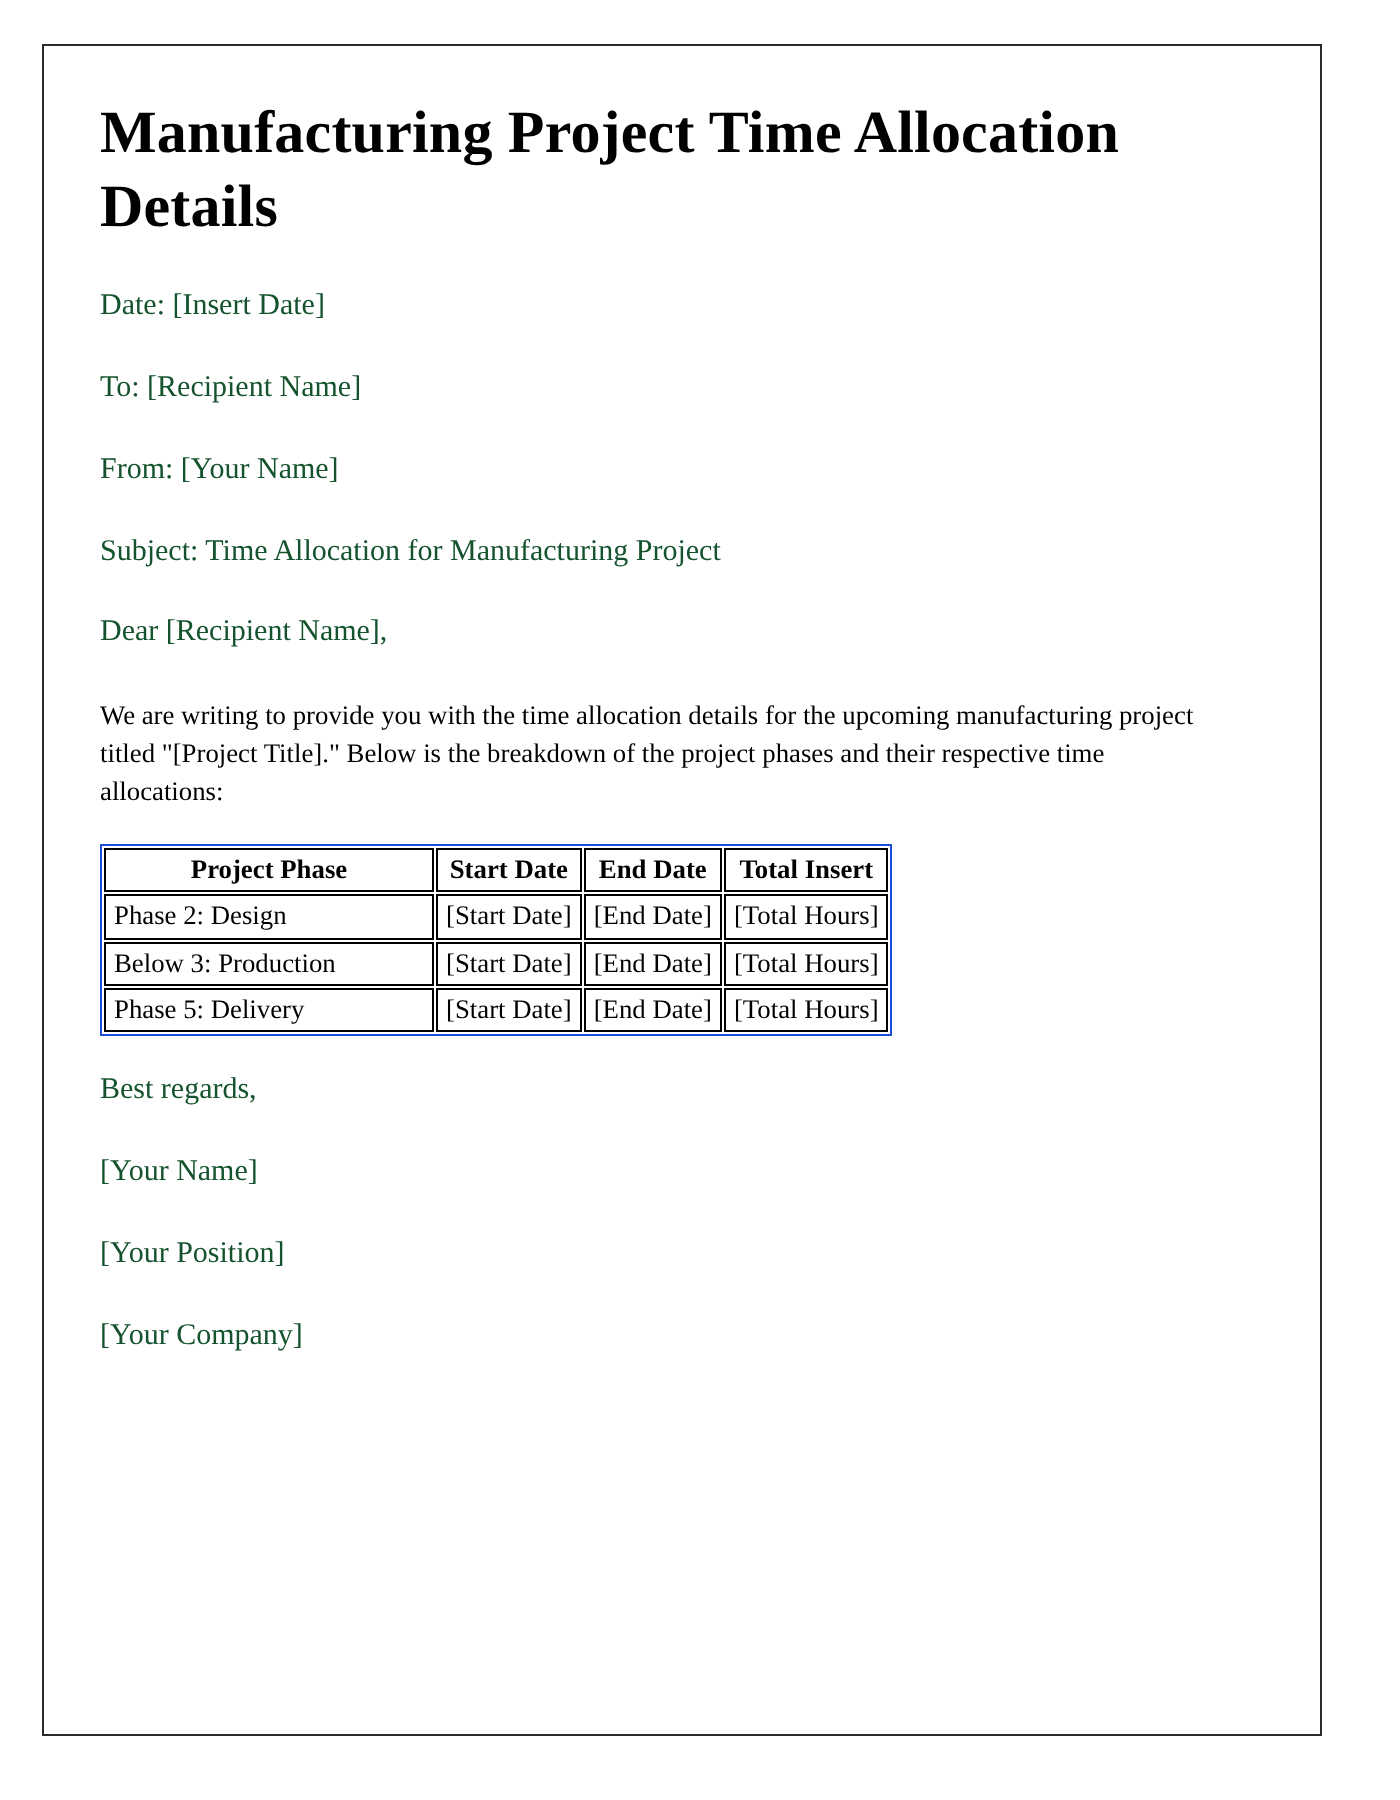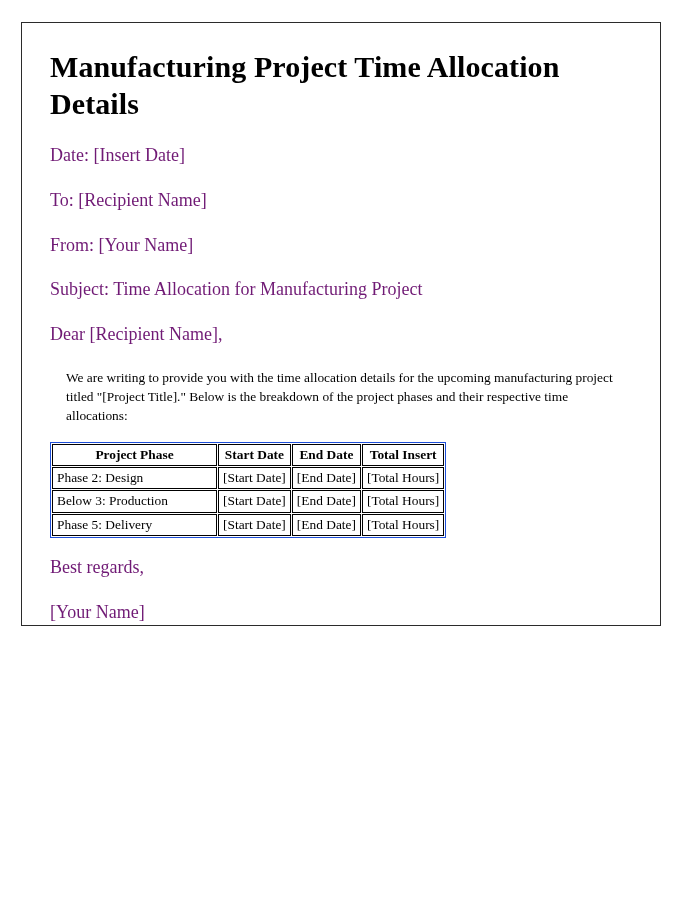--- a/index.html
+++ b/index.html
@@ -13,21 +13,21 @@
     font-family: "Liberation Serif", "DejaVu Serif", serif;
     color: #000000;
     overflow: hidden;
   }
 
   .page {
     position: absolute;
     left: 21px;
     top: 22px;
     width: 640px;
-    height: 604px;
+    height: 846px;
     box-sizing: border-box;
     border: 1px solid #2b2b2b;
     background: #ffffff;
     overflow: hidden;
   }
 
   .page-inner {
     padding: 26px 28px 28px 28px;
   }
 
@@ -35,30 +35,30 @@
     font-family: "Liberation Serif", "DejaVu Serif", serif;
     font-size: 30px;
     line-height: 1.22;
     font-weight: bold;
     margin: 0 0 22px 0;
     letter-spacing: 0.1px;
     color: #000000;
   }
 
   p.line {
-    font-size: 18px;
+    font-size: 15px;
     line-height: 1.32;
     margin: 0 0 21px 0;
-    color: #701a75;
+    color: #14532d;
   }
 
   p.para {
     font-size: 13.4px;
     line-height: 1.42;
-    margin: 0 0 17px 16px;
+    margin: 0 0 17px 0;
     max-width: 548px;
     color: #000000;
   }
 
   table.alloc {
     border-collapse: separate;
     border-spacing: 1px;
     border: 1px solid #1d4ed8;
     margin: 0 0 18px 0;
     font-size: 13.4px;

